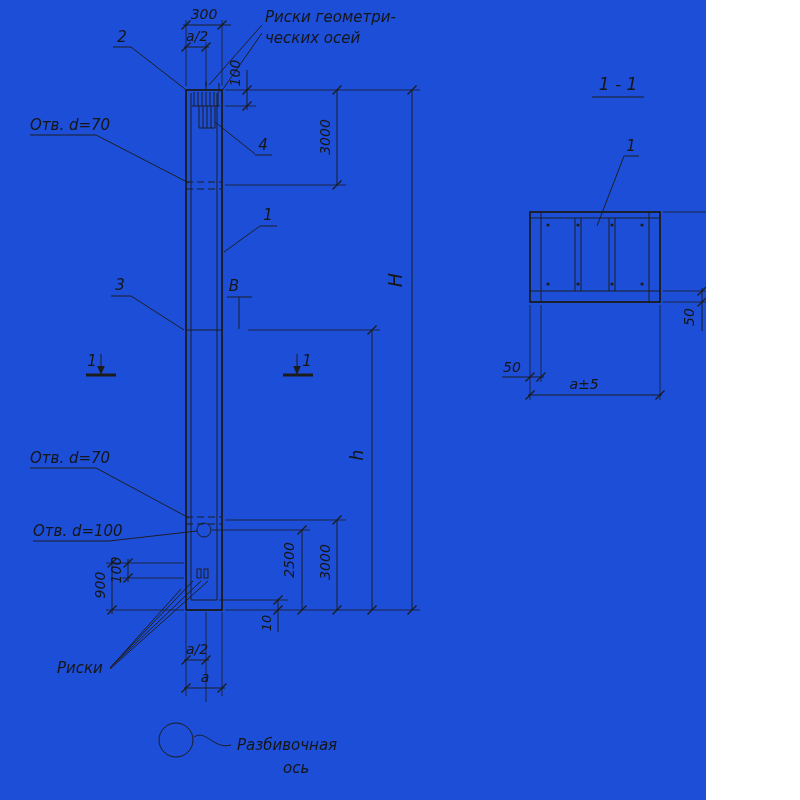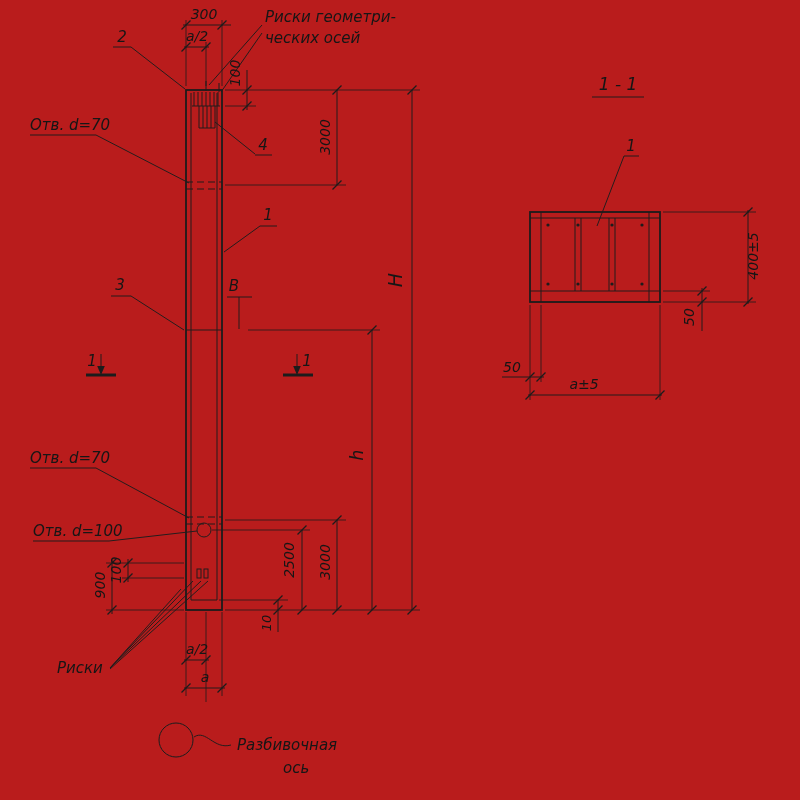--- a/index.html
+++ b/index.html
@@ -1,16 +1,16 @@
 <!DOCTYPE html>
 <html><head>
 <meta charset="utf-8">
 <style>
   html,body{margin:0;padding:0;background:#ffffff}
-  .page{width:800px;height:800px;background:#b91c1c;position:relative;overflow:hidden}
+  .page{width:706px;height:800px;background:#1d4ed8;position:relative;overflow:hidden}
   svg{display:block}
   .ln{stroke:#1c1c1c;fill:none;stroke-width:1}
   .med{stroke-width:1.8}
   .thin{stroke-width:0.95}
   .ext{stroke-width:0.8}
   .thick{stroke-width:3}
   .dash{stroke-dasharray:7 4;stroke-width:0.95}
   .fill{fill:#1c1c1c;stroke:none}
   .lbl{font-family:"DejaVu Sans",sans-serif;font-style:italic;fill:#161616;font-size:15px}
   .s13{font-size:13px}.s14{font-size:14px}.s17{font-size:17px}.s19{font-size:19px}

